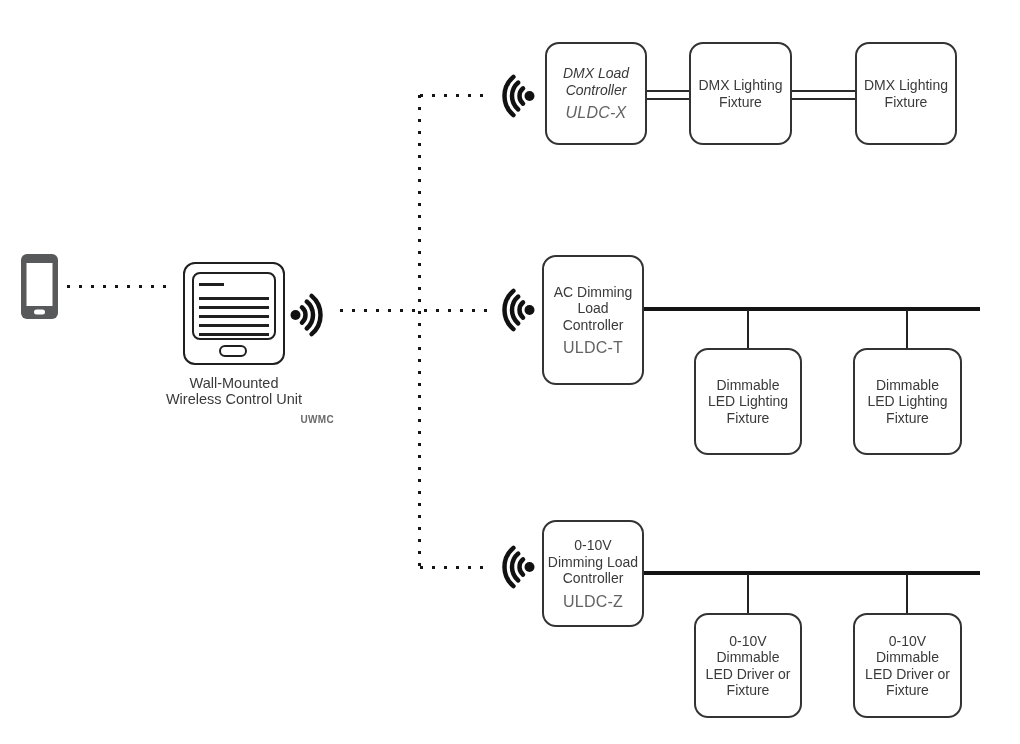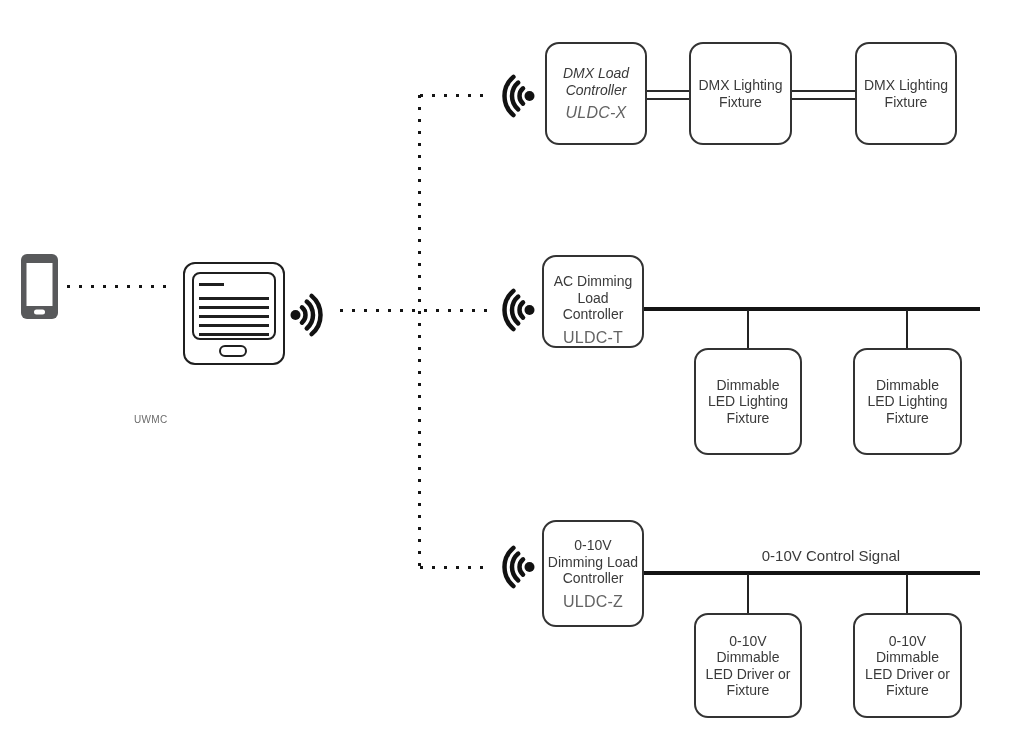--- a/index.html
+++ b/index.html
@@ -15,21 +15,21 @@
   .box .title{white-space:pre-line;}
   .box .code{font-size:16px;color:#636363;margin-top:7px;letter-spacing:.2px;}
   .dot-h{position:absolute;height:3px;background:repeating-linear-gradient(90deg,#151515 0 3px,transparent 3px 12px);}
   .dot-v{position:absolute;width:3px;background:repeating-linear-gradient(180deg,#151515 0 3px,transparent 3px 12px);}
   .bus{position:absolute;height:3.5px;background:#141414;}
   .drop{position:absolute;width:2px;background:#232323;}
   .dmx-cable{position:absolute;height:10px;border-top:2.5px solid #2b2b2b;border-bottom:2.5px solid #2b2b2b;box-sizing:border-box;}
   .stroke{position:absolute;border:2.5px solid #1f1f1f;background:#fff;box-sizing:border-box;}
   .screen-line{position:absolute;height:2.5px;background:#1f1f1f;}
   .caption{position:absolute;text-align:center;color:#3a3a3a;font-size:14.5px;line-height:16px;white-space:pre-line;}
-  .caption-sub{position:absolute;text-align:left;color:#6a6a6a;font-size:10px;letter-spacing:.3px;}
+  .caption-sub{position:absolute;text-align:right;color:#6a6a6a;font-size:10px;letter-spacing:.3px;font-weight:bold;}
   .bus-label{position:absolute;text-align:center;color:#3a3a3a;font-size:15px;}
   svg{position:absolute;display:block;}
 </style>
 </head>
 <body>
 
 <div id="stage">
 
   <svg style="left:21px;top:254px" width="37" height="65" viewBox="0 0 37 65">
     <rect x="0" y="0" width="37" height="65" rx="6" fill="#58595b"></rect>
@@ -51,20 +51,22 @@
 
   <svg style="left:289px;top:286px" width="46" height="58" viewBox="0 0 46 58">
     <g fill="none" stroke="#111" stroke-width="4.5" stroke-linecap="round">
       <circle cx="6.5" cy="29" r="5" fill="#111" stroke="none"></circle>
       <path d="M12.93 21.34 A10 10 0 0 1 12.93 36.66"></path>
       <path d="M17.75 15.59 A17.5 17.5 0 0 1 17.75 42.41"></path>
       <path d="M22.58 9.85 A25 25 0 0 1 22.58 48.15"></path>
     </g>
   </svg>
 
+  <div class="caption" style="left:134px;top:375px;width:200px;">Wall-Mounted
+Wireless Control Unit</div>
   <div class="caption-sub" style="left:134px;top:414px;width:200px;">UWMC</div>
 
   <div class="dot-h" style="left:340px;top:309px;width:153px;"></div>
   <div class="dot-v" style="left:418px;top:95px;height:473px;"></div>
   <div class="dot-h" style="left:420px;top:94px;width:72px;"></div>
   <div class="dot-h" style="left:420px;top:566px;width:70px;"></div>
 
   <svg style="left:490px;top:67px" width="46" height="58" viewBox="0 0 46 58">
     <g transform="translate(46 0) scale(-1 1)" fill="none" stroke="#111" stroke-width="4.5" stroke-linecap="round">
       <circle cx="6.5" cy="29" r="5" fill="#111" stroke="none"></circle>
@@ -99,21 +101,21 @@
   <div class="box" style="left:689px;top:42px;width:103px;height:103px;">
     <div class="title">DMX Lighting
 Fixture</div>
   </div>
   <div class="dmx-cable" style="left:792px;top:90px;width:63px;"></div>
   <div class="box" style="left:855px;top:42px;width:102px;height:103px;">
     <div class="title">DMX Lighting
 Fixture</div>
   </div>
 
-  <div class="box" style="left:542px;top:255px;width:102px;height:93px;justify-content:flex-end;">
+  <div class="box" style="left:542px;top:255px;width:102px;height:130px;">
     <div class="title">AC Dimming
 Load
 Controller</div>
     <div class="code">ULDC-T</div>
   </div>
   <div class="bus" style="left:644px;top:307px;width:336px;"></div>
   <div class="drop" style="left:747px;top:310px;height:38px;"></div>
   <div class="drop" style="left:906px;top:310px;height:38px;"></div>
   <div class="box" style="left:694px;top:348px;width:108px;height:107px;">
     <div class="title">Dimmable
@@ -125,21 +127,20 @@
 LED Lighting
 Fixture</div>
   </div>
 
   <div class="box" style="left:542px;top:520px;width:102px;height:107px;">
     <div class="title">0-10V
 Dimming Load
 Controller</div>
     <div class="code">ULDC-Z</div>
   </div>
-  <div class="bus-label" style="left:646px;top:547px;width:370px;">0-10V Control Signal</div>
   <div class="bus" style="left:644px;top:571px;width:336px;"></div>
   <div class="drop" style="left:747px;top:574px;height:39px;"></div>
   <div class="drop" style="left:906px;top:574px;height:39px;"></div>
   <div class="box" style="left:694px;top:613px;width:108px;height:105px;">
     <div class="title">0-10V
 Dimmable
 LED Driver or
 Fixture</div>
   </div>
   <div class="box" style="left:853px;top:613px;width:109px;height:105px;">

